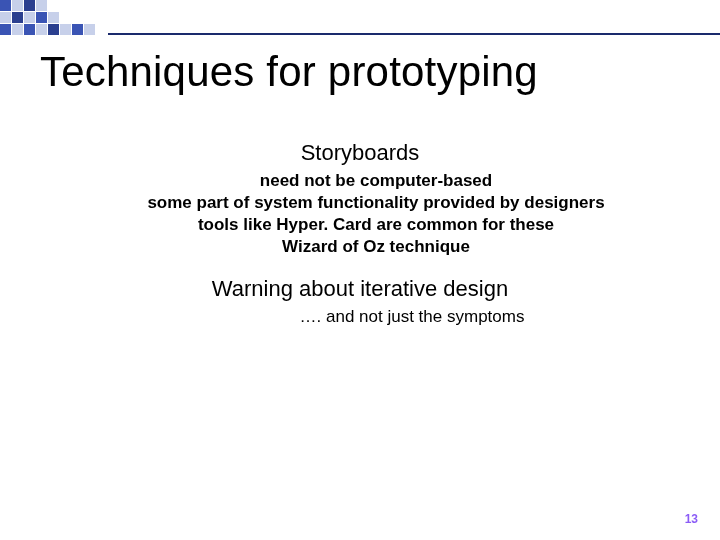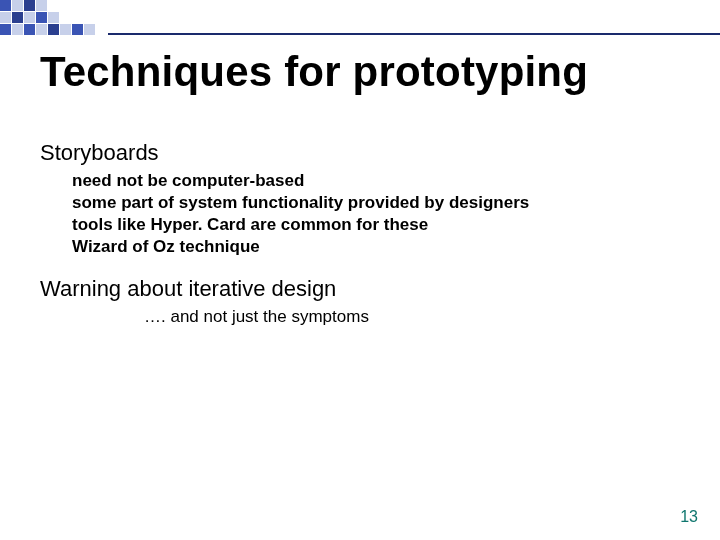--- a/index.html
+++ b/index.html
@@ -30,29 +30,30 @@
     left: 108px;
     width: 612px;
     height: 2px;
     background: #1a2a6c;
   }
   .slide-title {
     position: absolute;
     top: 48px;
     left: 40px;
     font-size: 42px;
-    font-weight: 700;
+    font-weight: 400;
     color: #000;
     letter-spacing: 0.2px;
   }
   .content {
     position: absolute;
     top: 140px;
     left: 40px;
     width: 640px;
+    text-align: center;
   }
   .section-head {
     font-size: 22px;
     color: #000;
     margin-top: 18px;
     margin-bottom: 4px;
     font-weight: 400;
   }
   .section-head.first { margin-top: 0; }
   .sub {
@@ -66,23 +67,23 @@
     font-size: 17px;
     color: #000;
     margin-left: 104px;
     line-height: 1.3;
     font-weight: 400;
   }
   .page-num {
     position: absolute;
     bottom: 14px;
     right: 22px;
-    font-size: 16px;
-    font-weight: 400;
-    color: #0f766e;
+    font-size: 12px;
+    font-weight: 700;
+    color: #8b5cf6;
   }
 </style>
 </head>
 <body>
 
 <div class="corner-deco">
     <div class="sq" style="background: rgb(58, 84, 180);"></div>
     <div class="sq" style="background: rgb(199, 208, 234);"></div>
     <div class="sq" style="background: rgb(43, 63, 143);"></div>
     <div class="sq" style="background: rgb(199, 208, 234);"></div>

